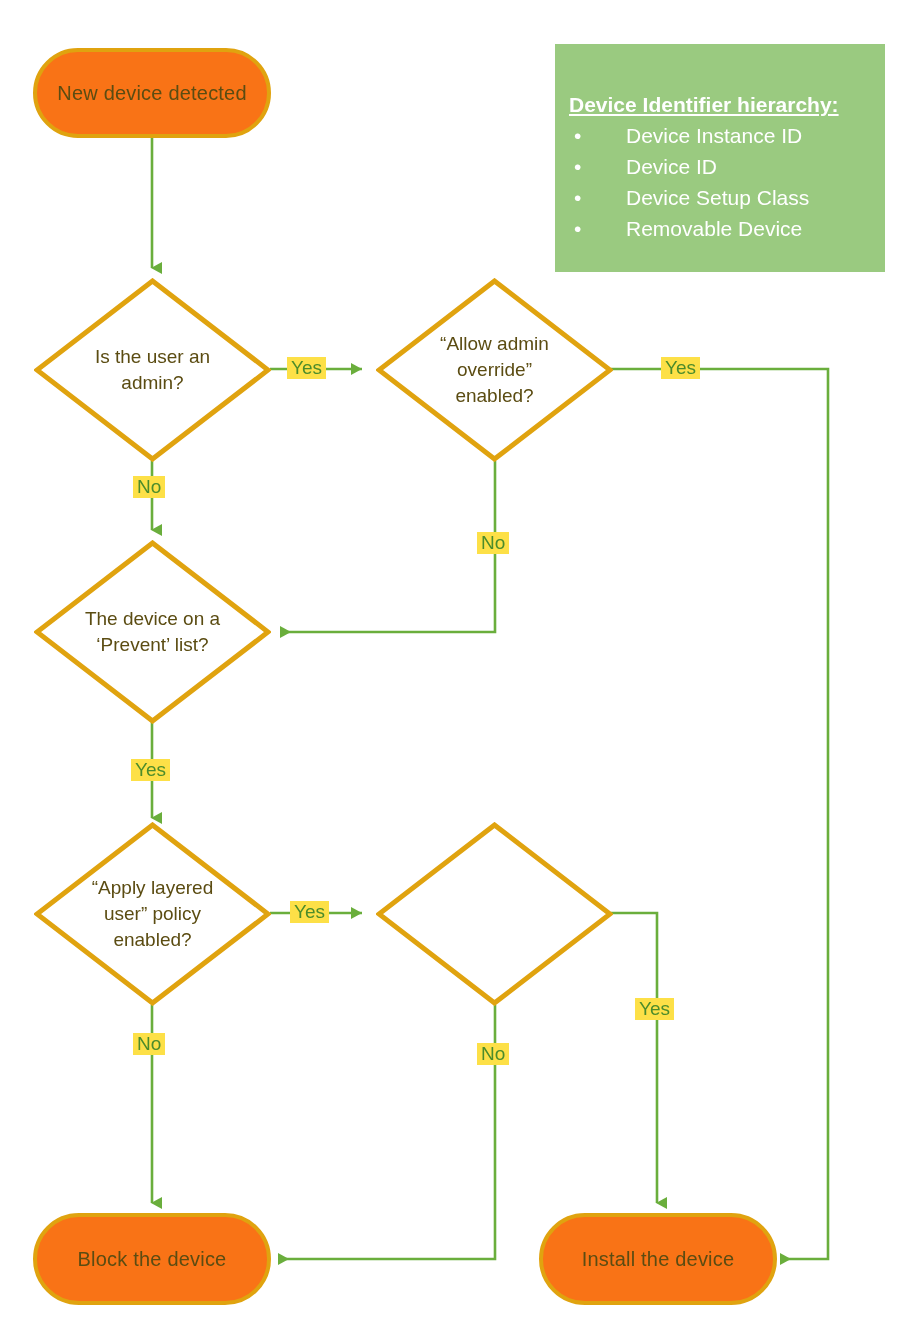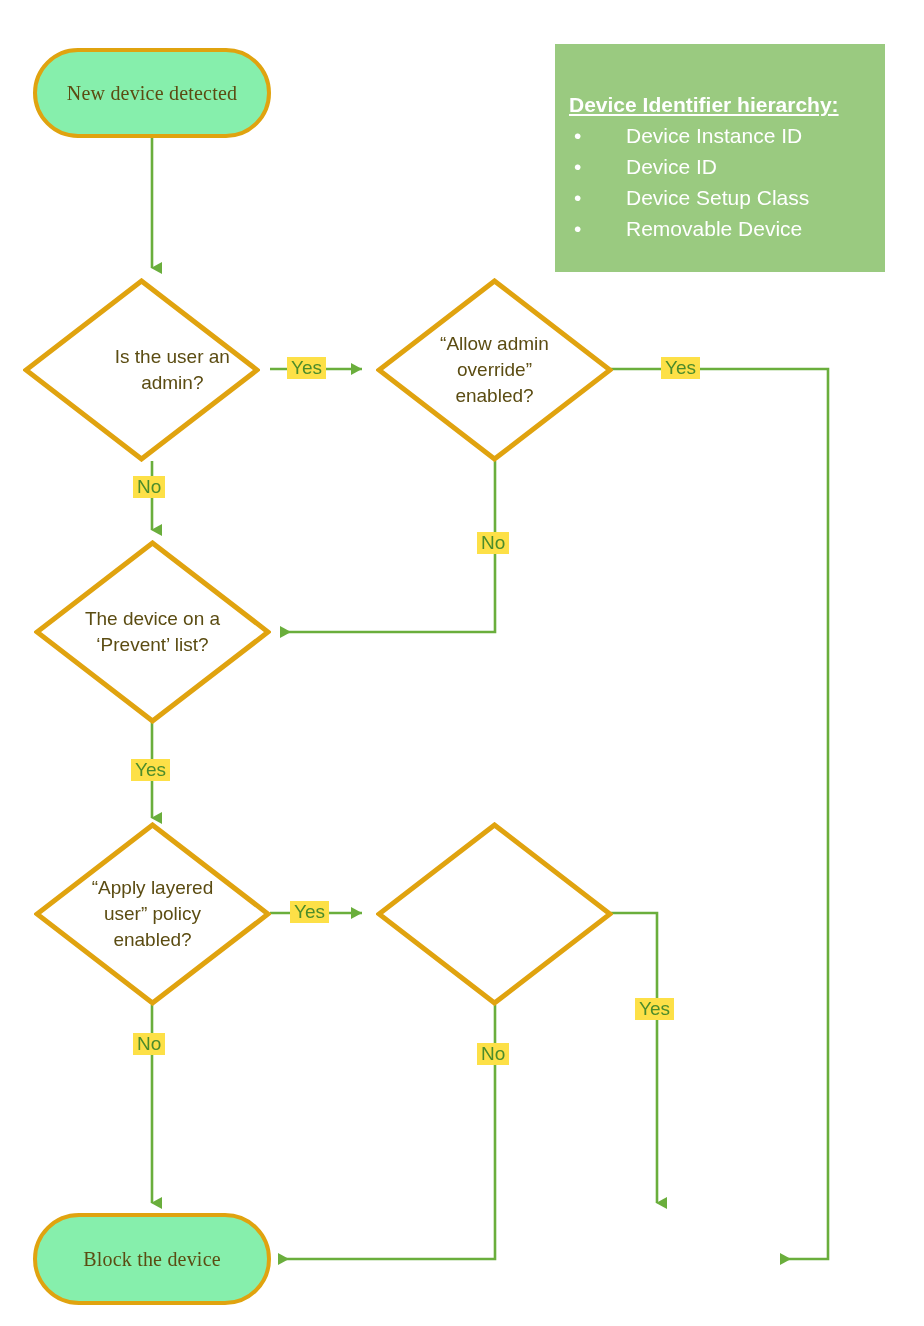--- a/index.html
+++ b/index.html
@@ -32,25 +32,24 @@
     display: flex;
     align-items: center;
     justify-content: center;
     text-align: center;
     color: #5a4a10;
     z-index: 3;
   }
   .terminator {
     border: 4px solid #E0A30F;
     border-radius: 64px;
-    background: #86efac;
+    background: #f97316;
     font-size: 20px;
     color: #5b4c12;
     letter-spacing: .2px;
-    font-family: Liberation Serif, serif;
   }
   .decision {
     background: transparent;
   }
   .decision .dshape {
     position: absolute;
     left: 0;
     top: 0;
     width: 100%;
     height: 100%;
@@ -167,21 +166,21 @@
   <div class="edge-label" style="left:133px; top:1033px;">No</div>
 
   <div class="edge-label" style="left:635px; top:998px;">Yes</div>
 
   <div class="edge-label" style="left:477px; top:1043px;">No</div>
 
   <div class="node terminator" style="left:33px; top:48px; width:238px; height:90px;">
     <span>New device detected</span>
   </div>
 
-  <div class="node decision" style="left:23px; top:278px; width:237px; height:184px;justify-content:flex-end;">
+  <div class="node decision" style="left:34px; top:278px; width:237px; height:184px;">
     <svg class="dshape" viewBox="0 0 237 184" preserveAspectRatio="none">
       <polygon points="118.5,3 234,92 118.5,181 3,92" fill="#ffffff" stroke="#E0A30F" stroke-width="5"></polygon>
     </svg>
     <div class="dlabel">Is the user an admin?</div>
   </div>
 
   <div class="node decision" style="left:376px; top:278px; width:237px; height:184px;">
     <svg class="dshape" viewBox="0 0 237 184" preserveAspectRatio="none">
       <polygon points="118.5,3 234,92 118.5,181 3,92" fill="#ffffff" stroke="#E0A30F" stroke-width="5"></polygon>
     </svg>
@@ -216,20 +215,23 @@
   <div class="node decision" style="left:376px; top:822px; width:237px; height:184px;">
     <svg class="dshape" viewBox="0 0 237 184" preserveAspectRatio="none">
       <polygon points="118.5,3 234,92 118.5,181 3,92" fill="#ffffff" stroke="#E0A30F" stroke-width="5"></polygon>
     </svg>
   </div>
 
   <div class="node terminator" style="left:33px; top:1213px; width:238px; height:92px;justify-content:center;">
     <span>Block the device</span>
   </div>
 
+  <div class="node terminator" style="left:539px; top:1213px; width:238px; height:92px;">
+    <span>Install the device</span>
+  </div>
 
   <div id="legend" style="left:555px; top:44px; width:330px; height:228px; padding:46px 0 0 14px;">
     <div class="legend-title">Device Identifier hierarchy:</div>
     <ul>
       <li>
         <span class="bullet">•</span>
         <span>Device Instance ID</span>
       </li>
       <li>
         <span class="bullet">•</span>

